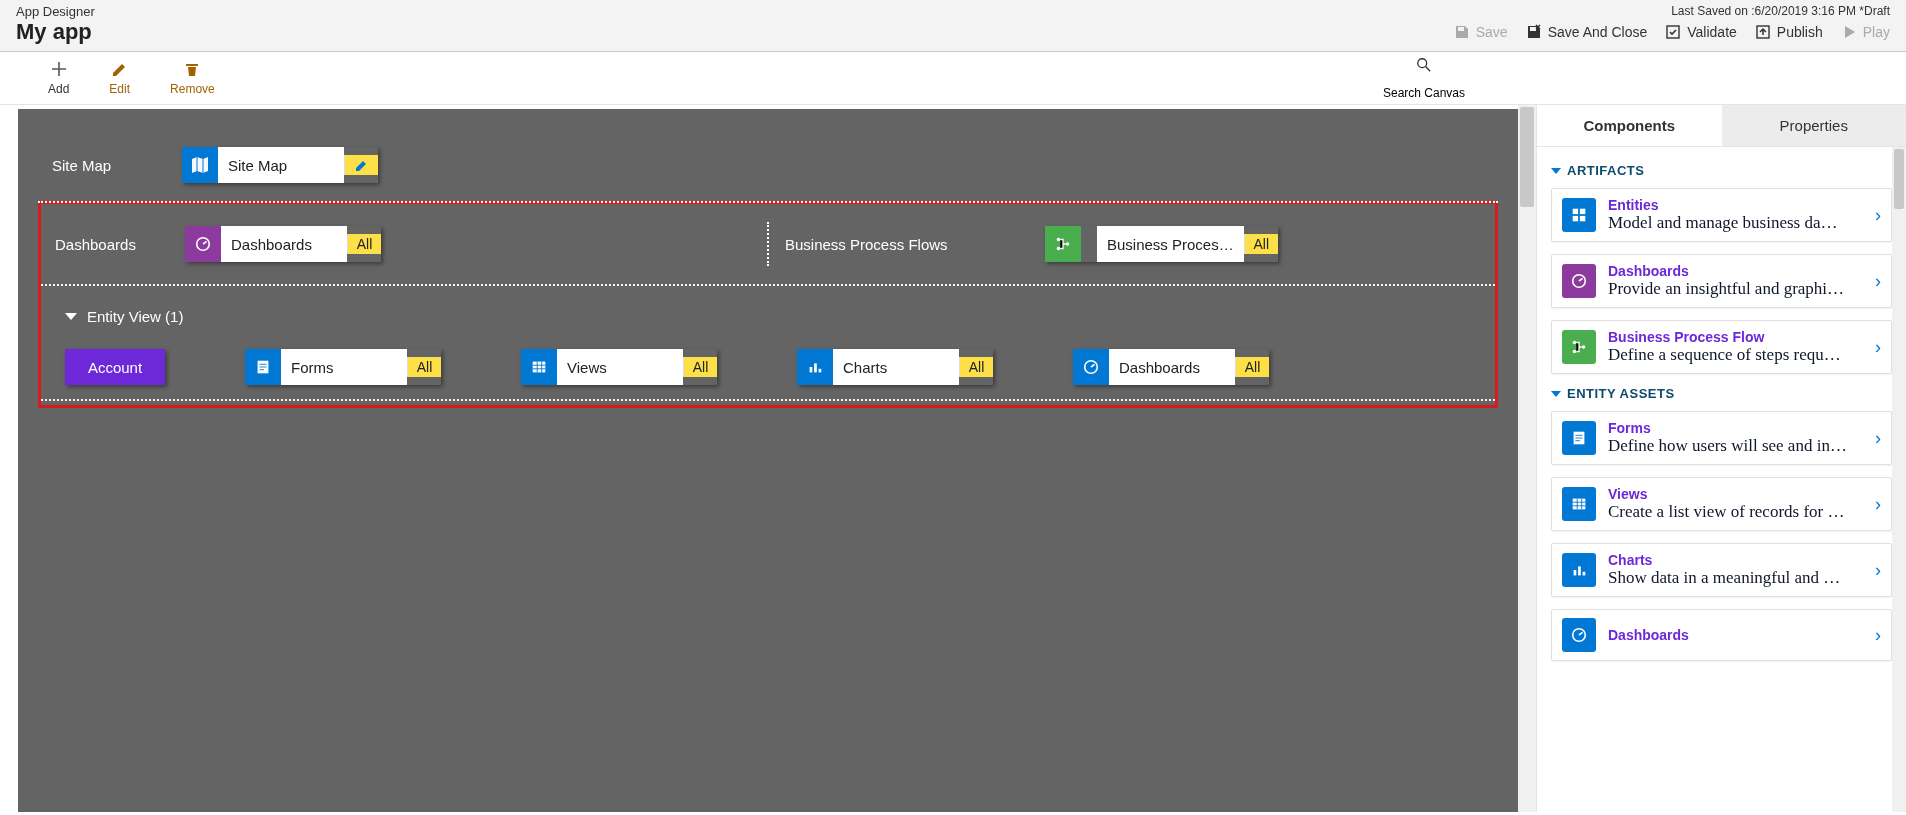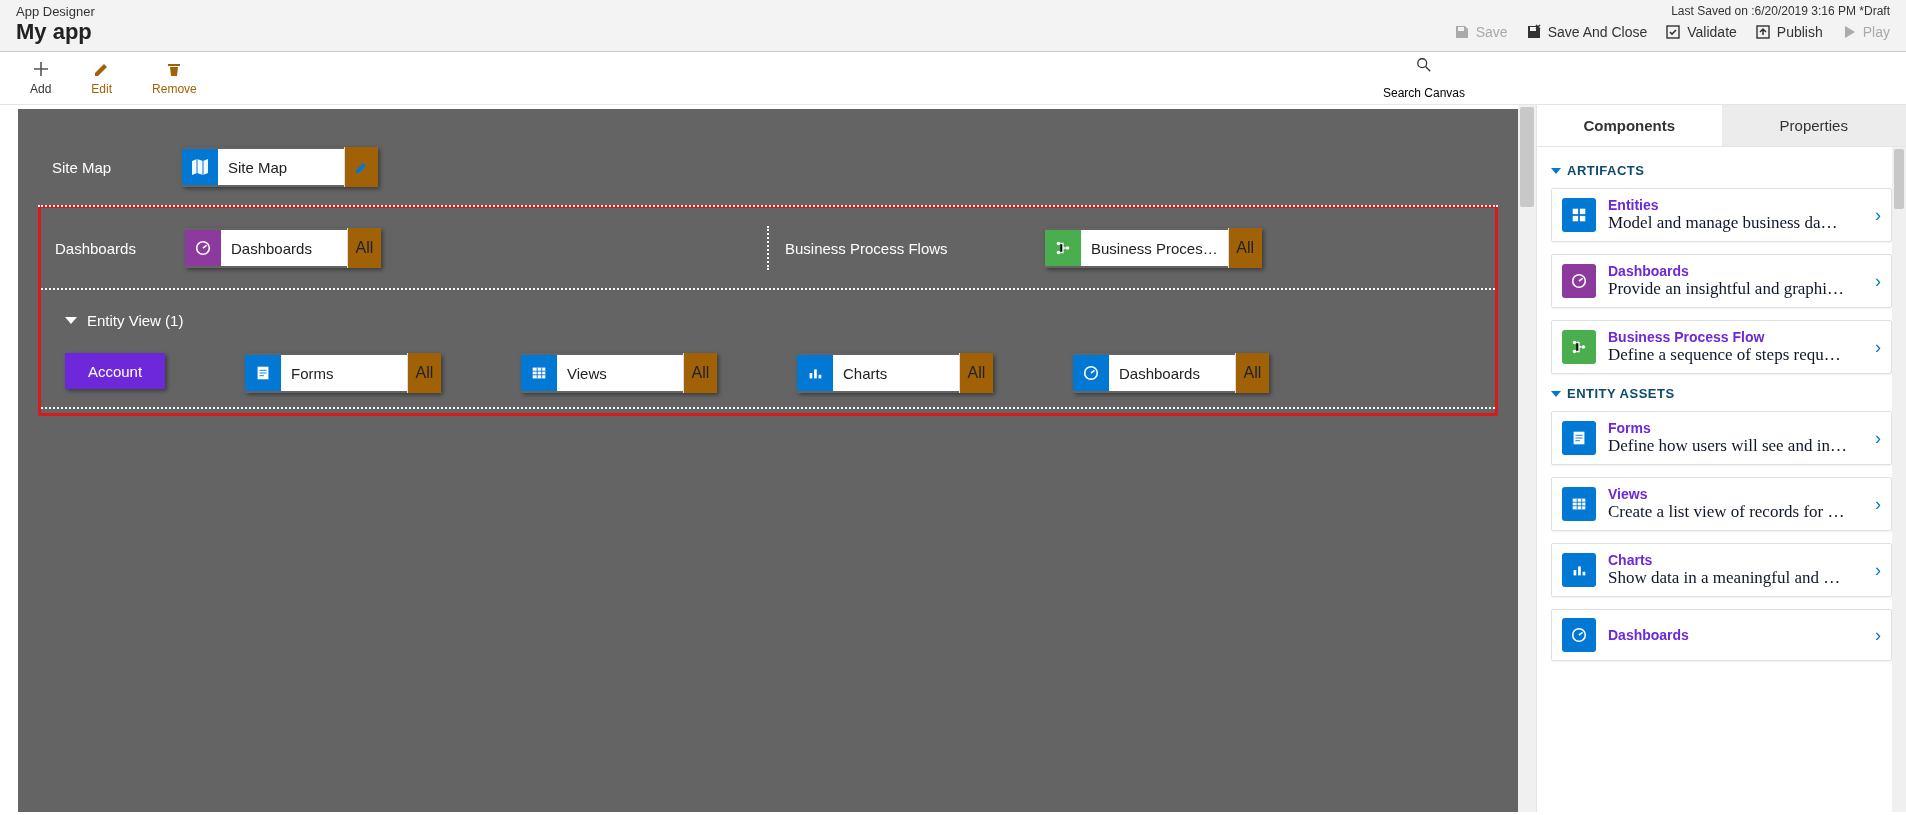--- a/index.html
+++ b/index.html
@@ -11,40 +11,40 @@
 .header-title-small { font-size: 13px; color: #333; }
 .header-last-saved { font-size: 12px; color: #333; }
 .header-row2 { display: flex; justify-content: space-between; align-items: center; padding-bottom: 6px; }
 .app-name { font-size: 22px; font-weight: 600; color: #222; }
 .header-actions { display: flex; gap: 18px; align-items: center; }
 .header-action { display: flex; align-items: center; gap: 6px; font-size: 14px; color: #333; cursor: pointer; }
 .header-action.disabled { color: #aaa; }
 .header-action .ico { width: 16px; height: 16px; }
 
 
-.toolbar { display: flex; align-items: center; padding: 8px 16px 8px 30px; border-bottom: 1px solid #e5e5e5; position: relative; }
+.toolbar { display: flex; align-items: center; padding: 8px 16px 8px 48px; border-bottom: 1px solid #e5e5e5; position: relative; }
 .tool-btn { display: flex; flex-direction: column; align-items: center; gap: 4px; margin-right: 40px; font-size: 12px; color: #333; cursor: pointer; }
 .tool-btn.disabled { color: #a16207; }
 .tool-btn .ico { width: 18px; height: 18px; }
 .search-canvas { position: absolute; left: 50%; transform: translateX(430px); display: flex; flex-direction: column; align-items: center; gap: 13px; font-size: 12px; cursor: pointer; }
 
 
 .layout { display: flex; height: calc(815px - 108px); }
 .canvas-wrap { flex: 1; background: #646464; position: relative; margin: 4px 0 0 18px; overflow: hidden; }
 .sidebar { width: 370px; background: #fff; display: flex; flex-direction: column; border-left: 1px solid #e5e5e5; }
 .scroll-gutter { width: 18px; background: #f0f0f0; }
 
 
 .canvas { padding: 20px 20px; color: #fff; }
 .row-label { font-size: 15px; color: #fff; display:inline-block; width: 130px; vertical-align: middle; }
 .row { display: flex; align-items: center; padding: 18px 14px; }
 .tile-wrap { display:inline-flex; align-items:center; box-shadow: 2px 2px 4px rgba(0,0,0,0.4); }
 .tile-icon { width: 36px; height: 36px; display:flex; align-items:center; justify-content:center; color:#fff; }
 .tile-label { background:#fff; color:#222; min-width: 126px; height:36px; display:flex; align-items:center; padding: 0 10px; font-size:15px; overflow:hidden; white-space:nowrap; text-overflow: ellipsis; }
-.tile-extra { background:#a16207; border-left:1px solid #ddd; height:40px; display:flex; align-items:center; justify-content:center; min-width:34px; padding:0 6px; color:#222; font-size:16px; }
+.tile-extra { background:#fde047; border-left:1px solid #ddd; height:20px; display:flex; align-items:center; justify-content:center; min-width:34px; padding:0 6px; color:#222; font-size:14px; }
 
 .tile-icon.blue { background:#0078d4; }
 .tile-icon.purple { background:#8d3a9e; }
 .tile-icon.green { background:#4aae4f; }
 
 .btn-blue { background:#6d28d9; color:#fff; height:36px; min-width:100px; display:inline-flex; align-items:center; justify-content:center; padding:0 18px; font-size:15px; box-shadow: 2px 2px 4px rgba(0,0,0,0.4); cursor:pointer; }
 
 .dotted-hr { border-top: 2px dotted #fff; opacity:0.95; margin: 0; }
 .red-frame { border: 3px solid #d81a1a; border-radius: 2px; margin-top: -2px; padding-bottom: 4px; }
 
@@ -219,21 +219,21 @@
               <span class="row-label" style="width:260px;">Business Process Flows</span>
               <div class="tile-wrap">
                 <div class="tile-icon green">
                   <svg viewBox="0 0 20 20" width="18" height="18">
                       <circle cx="5" cy="5" r="2" fill="#fff"></circle>
                       <circle cx="5" cy="15" r="2" fill="#fff"></circle>
                       <circle cx="15" cy="10" r="2" fill="#fff"></circle>
                       <path stroke="#fff" stroke-width="1.4" d="M7 5h3v10H7M10 10h3"></path>
                     </svg>
                 </div>
-                <div class="tile-label" style="min-width:118px;">Business Proces…</div>
+                <div class="tile-label" style="min-width:118px;margin-left:16px;">Business Proces…</div>
                 <div class="tile-extra">All</div>
               </div>
             </div>
           </div>
         </div>
 
         <div class="dotted-hr"></div>
 
         <div class="entity-header">
           <span class="caret-down"></span>

